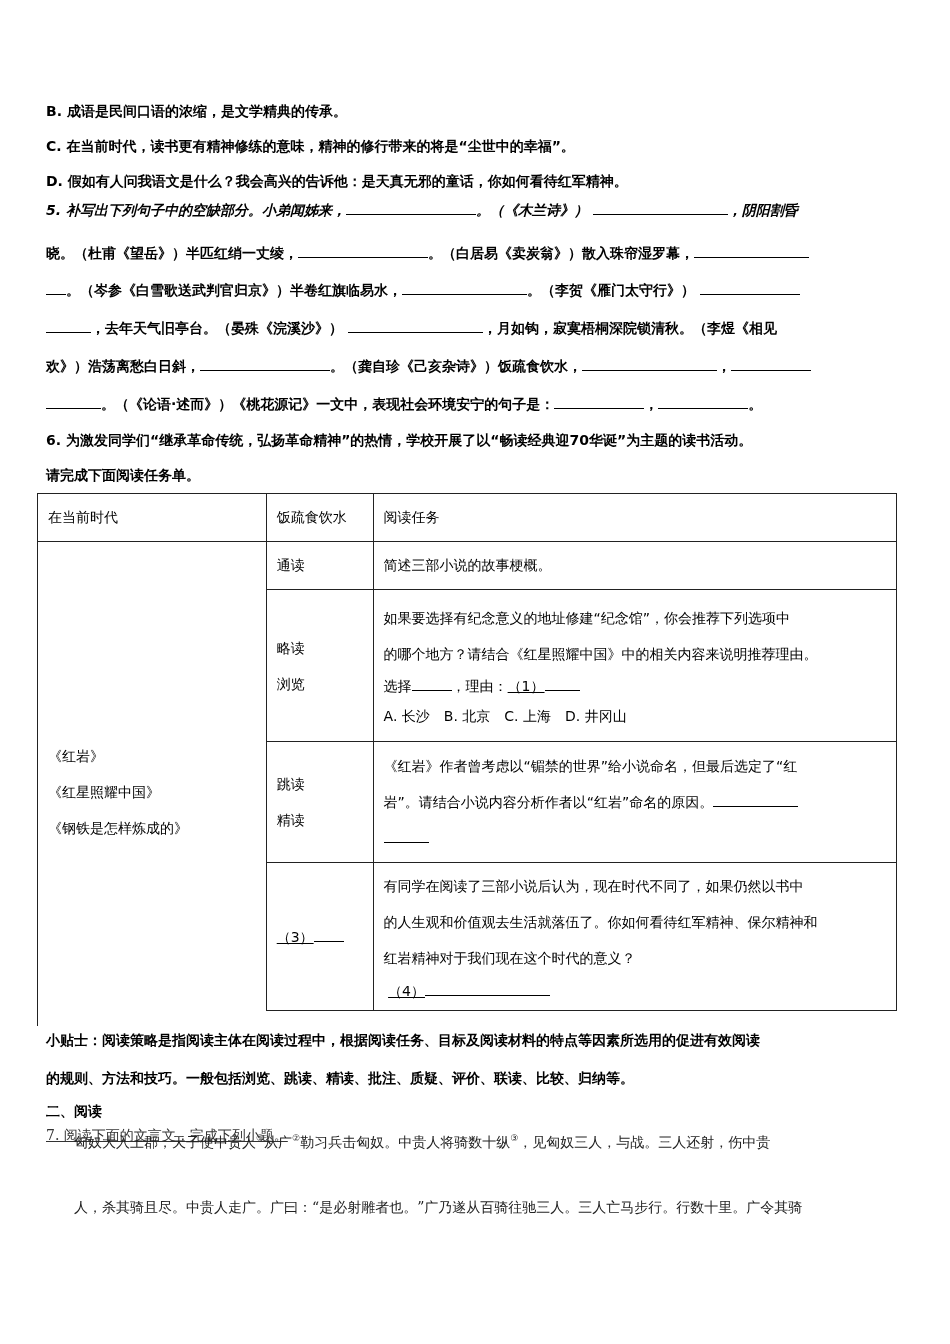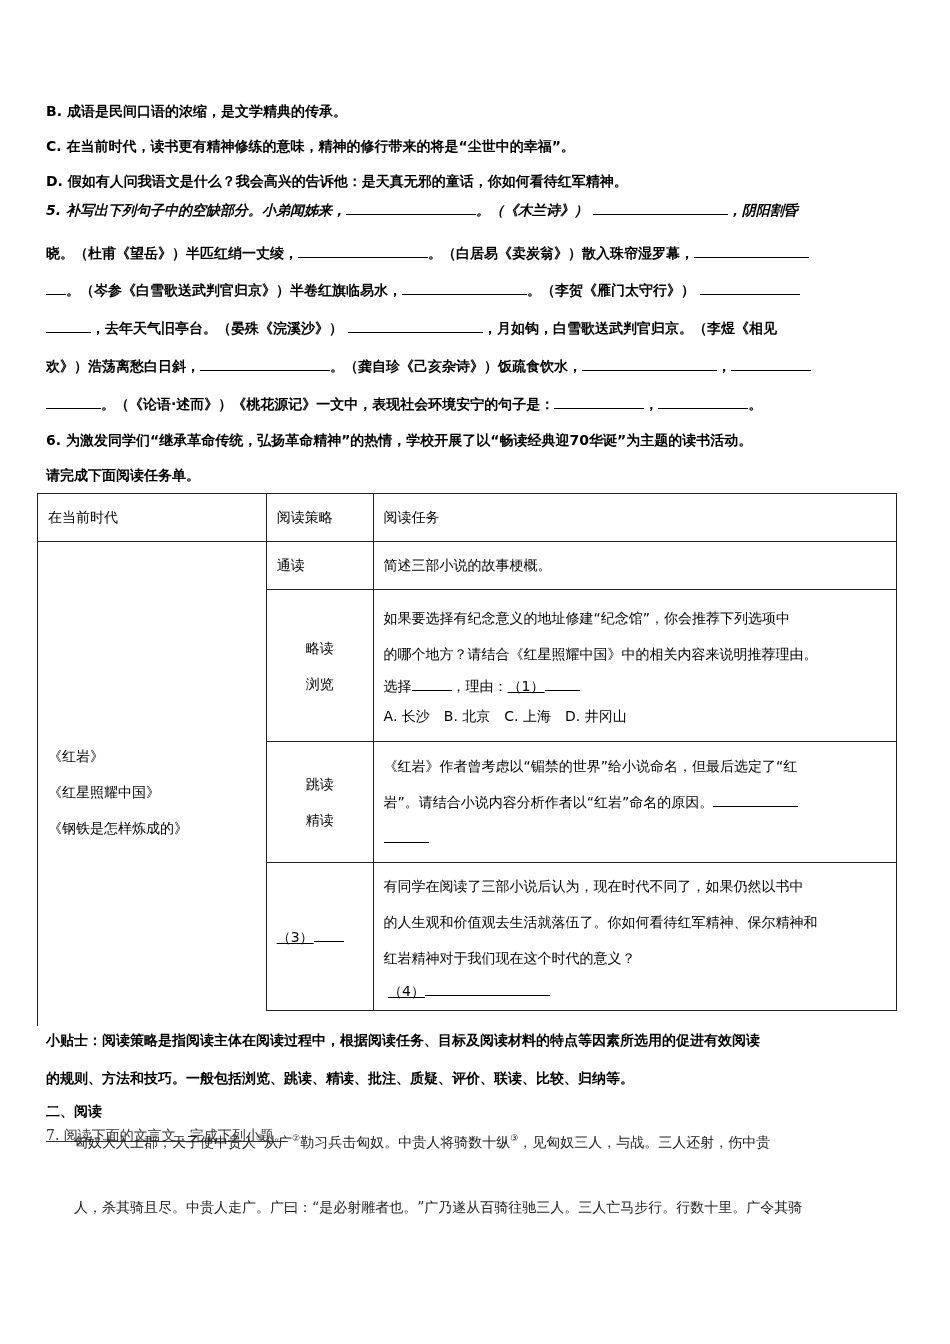--- a/index.html
+++ b/index.html
@@ -7,21 +7,21 @@
          font-family: "DejaVu Serif", "Liberation Serif", serif; color: #000; }
   .line { position: absolute; left: 46px; font-size: 14.5px; line-height: 20px; white-space: nowrap; }
   .bold { font-weight: bold; font-family: "DejaVu Sans", "Liberation Sans", sans-serif; font-size: 14px; }
   .q { font-family: "DejaVu Sans", "Liberation Sans", sans-serif; font-weight: bold; font-size: 14px; }
   .blank { display: inline-block; border-bottom: 1px solid #000; height: 14px; vertical-align: baseline; }
   .ul { text-decoration: underline; }
   table.task { position: absolute; left: 37px; top: 493px; border-collapse: collapse; width: 860px;
                font-family: "DejaVu Sans", "Liberation Sans", sans-serif; font-size: 14px; }
   table.task td { border: 1.5px solid #222; vertical-align: middle; padding: 0 10px; }
   table.task td.works { border-bottom: none; vertical-align: top; padding-top: 196px; line-height: 36px; }
-  .cell-lines { line-height: 36px; text-align: center; }
+  .cell-lines { line-height: 36px; }
   .leftext { position: absolute; left: 37px; top: 1010px; width: 0; height: 16px; border-left: 1.5px solid #222; }
   .classical { position: absolute; left: 46px; font-size: 14px; line-height: 20px; white-space: nowrap; color: #222; font-family: "DejaVu Serif", "Liberation Serif", serif; }
   sup { font-size: 9px; }
 </style>
 </head>
 <body>
 
 <div class="line bold" style="top:101px;">
   <span>B.</span>
   <span>成语是民间口语的浓缩，是文学精典的传承。</span>
@@ -38,42 +38,42 @@
 <div class="line q" style="top:200px;font-style:italic;">
   <span>5. 补写出下列句子中的空缺部分。小弟闻姊来，</span><span class="blank" style="width:130px;"></span><span>。（《木兰诗》）</span>&nbsp;<span class="blank" style="width:135px;"></span><span>，阴阳割昏</span>
 </div>
 <div class="line q" style="top:243px;">
   <span>晓。（杜甫《望岳》）半匹红绡一丈绫，</span><span class="blank" style="width:130px;"></span><span>。（白居易《卖炭翁》）散入珠帘湿罗幕，</span><span class="blank" style="width:115px;"></span>
 </div>
 <div class="line q" style="top:280px;">
   <span class="blank" style="width:20px;"></span><span>。（岑参《白雪歌送武判官归京》）半卷红旗临易水，</span><span class="blank" style="width:125px;"></span><span>。（李贺《雁门太守行》）</span>&nbsp;<span class="blank" style="width:100px;"></span>
 </div>
 <div class="line q" style="top:318px;">
-  <span class="blank" style="width:45px;"></span><span>，去年天气旧亭台。（晏殊《浣溪沙》）</span>&nbsp;<span class="blank" style="width:135px;"></span><span>，月如钩，白雪歌送武判官归京。（李煜《相见</span>
+  <span class="blank" style="width:45px;"></span><span>，去年天气旧亭台。（晏殊《浣溪沙》）</span>&nbsp;<span class="blank" style="width:135px;"></span><span>，月如钩，寂寞梧桐深院锁清秋。（李煜《相见</span>
 </div>
 <div class="line q" style="top:356px;">
   <span>欢》）浩荡离愁白日斜，</span><span class="blank" style="width:130px;"></span><span>。（龚自珍《己亥杂诗》）饭疏食饮水，</span><span class="blank" style="width:135px;"></span><span>，</span><span class="blank" style="width:80px;"></span>
 </div>
 <div class="line q" style="top:394px;">
   <span class="blank" style="width:55px;"></span><span>。（《论语·述而》）《桃花源记》一文中，表现社会环境安宁的句子是：</span><span class="blank" style="width:90px;"></span><span>，</span><span class="blank" style="width:90px;"></span><span>。</span>
 </div>
 
 <div class="line q" style="top:430px;">6. 为激发同学们“继承革命传统，弘扬革命精神”的热情，学校开展了以“畅读经典迎70华诞”为主题的读书活动。</div>
 <div class="line q" style="top:465px;">请完成下面阅读任务单。</div>
 
 <table class="task">
   <colgroup>
       <col style="width:229px">
       <col style="width:107px">
       <col style="width:524px">
     </colgroup>
   <tbody>
       <tr style="height:48px;">
     <td>在当前时代</td>
-    <td>阅读策略</td>
+    <td>饭疏食饮水</td>
     <td>阅读任务</td>
   </tr>
   <tr style="height:48px;">
     <td rowspan="4" class="works">
       <div>《红岩》</div>
       <div>《红星照耀中国》</div>
       <div>《钢铁是怎样炼成的》</div>
     </td>
     <td><span>通读</span></td>
     <td><span>简述三部小说的故事梗概。</span></td>

